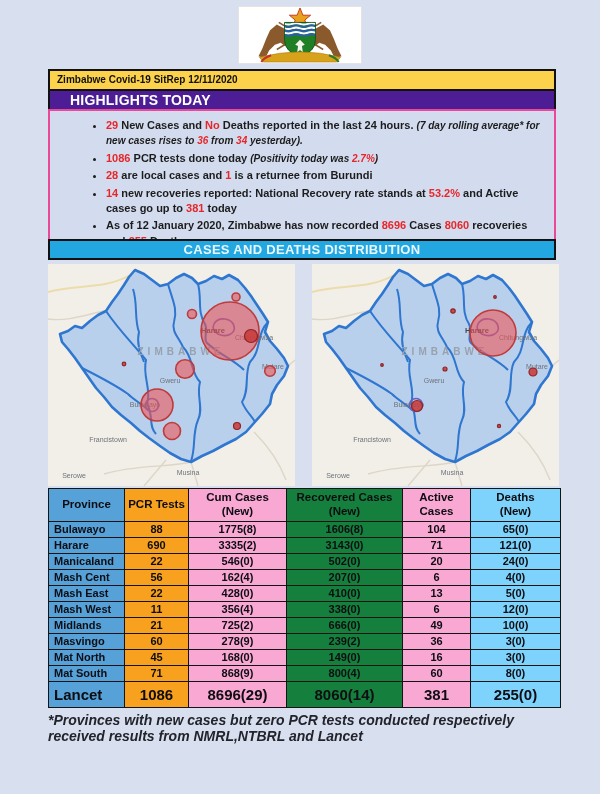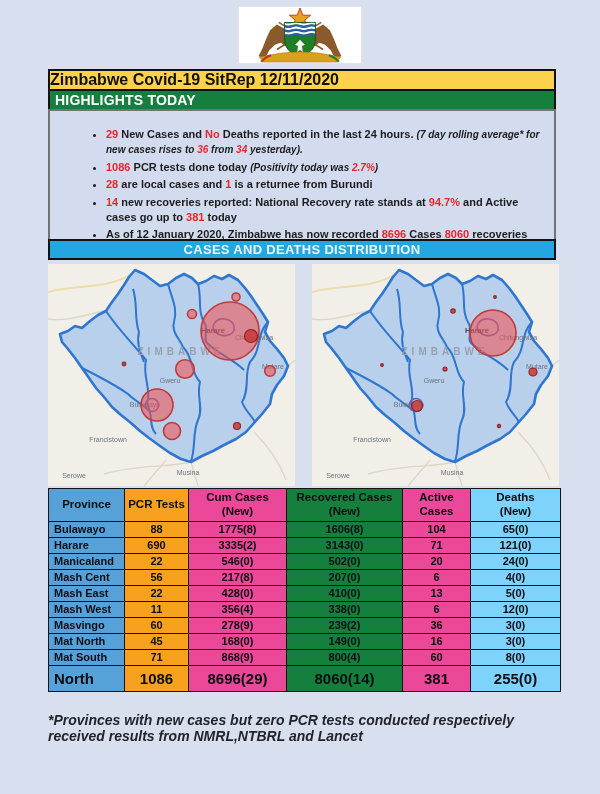--- a/index.html
+++ b/index.html
@@ -16,32 +16,33 @@
   .crest {
     position:absolute; left:238px; top:6px; width:124px; height:58px;
     background:#ffffff; border:1px solid #e3e3e3;
     display:flex; align-items:center; justify-content:center;
   }
 
   
   .title-bar {
     position:absolute; left:48px; top:69px; width:508px; height:22px;
     background:#fcd14b; border:2px solid #111;
-    color:#101010; font-weight:bold; font-size:16px; line-height:18px;
+    color:#101010; font-weight:bold; font-size:10px; line-height:18px;
+    padding-left:7px;
   }
   .hl-header {
     position:absolute; left:48px; top:89px; width:508px; height:22px;
-    background:#15803d; border:2px solid #111;
+    background:#4c1d95; border:2px solid #111;
     color:#ffffff; font-weight:bold; font-size:14px; line-height:18px;
-    padding-left:5px; letter-spacing:.2px;
+    padding-left:20px; letter-spacing:.2px;
   }
   .hl-body {
     position:absolute; left:48px; top:109px; width:508px; height:132px;
-    background:#d3dcee; border:2px solid #737373;
-    padding:16px 12px 0 42px;
+    background:#d3dcee; border:2px solid #ec4899;
+    padding:7px 12px 0 42px;
   }
   .hl-body ul { list-style:disc; padding-left:14px; }
   .hl-body li {
     font-size:11px; line-height:1.4; font-weight:bold; color:#1c1c1c;
     margin-bottom:2px;
   }
   .s-r  { color:#e8262a; }
   .s-d  { color:#1c1c1c; }
   .s-ri { color:#e8262a; font-style:italic; font-size:10px; }
   .s-di { color:#1c1c1c; font-style:italic; font-size:10px; }
@@ -76,21 +77,21 @@
   .stats th, .stats td {
     border:1.6px solid #141414; font-weight:bold; color:#0d0d12;
     text-align:center; vertical-align:middle; overflow:hidden;
   }
   .stats thead th { font-size:11.5px; line-height:1.2; padding:2px 0; }
   .stats tbody td { font-size:11px; height:15px; line-height:15px; }
   .stats tbody td:first-child { text-align:left; padding-left:5px; }
   .stats tr.total td { font-size:15px; height:25px; line-height:25px; }
   .col-blue    { background:#55a1d8; }
   .col-orange  { background:#f7a11f; }
-  .col-yellow  { background:#ec4899; }
+  .col-yellow  { background:#f9a8d4; }
   .col-green   { background:#15803d; }
   .col-orange2 { background:#7dd3fc; }
 
   .footnote {
     position:absolute; left:48px; top:712px; width:512px;
     font-size:14px; font-style:italic; font-weight:bold; color:#22232b;
   }
 </style>
 </head>
 <body>
@@ -153,21 +154,21 @@
   </div>
 
   <div class="hl-header">
     <span>HIGHLIGHTS TODAY</span>
   </div>
   <div class="hl-body">
     <ul>
         <li><span class="s-r">29</span><span class="s-d"> New Cases and </span><span class="s-r">No</span><span class="s-d"> Deaths reported in the last 24 hours. </span><span class="s-di">(7 day rolling average* for new cases rises to </span><span class="s-ri">36</span><span class="s-di"> from </span><span class="s-ri">34</span><span class="s-di"> yesterday).</span></li>
         <li><span class="s-r">1086</span><span class="s-d"> PCR tests done today </span><span class="s-di">(Positivity today was </span><span class="s-ri">2.7%</span><span class="s-di">)</span></li>
         <li><span class="s-r">28</span><span class="s-d"> are local cases and </span><span class="s-r">1</span><span class="s-d"> is a returnee from Burundi</span></li>
-        <li><span class="s-r">14</span><span class="s-d"> new recoveries reported: National Recovery rate stands at </span><span class="s-r">94.7%</span><span class="s-d"> and Active cases go up to </span><span class="s-r">381</span><span class="s-d"> today</span></li>
+        <li><span class="s-r">14</span><span class="s-d"> new recoveries reported: National Recovery rate stands at </span><span class="s-r">53.2%</span><span class="s-d"> and Active cases go up to </span><span class="s-r">381</span><span class="s-d"> today</span></li>
         <li><span class="s-d">As of 12 January 2020, Zimbabwe has now recorded </span><span class="s-r">8696</span><span class="s-d"> Cases </span><span class="s-r">8060</span><span class="s-d"> recoveries and </span><span class="s-r">255</span><span class="s-d"> Deaths.</span></li>
       </ul>
   </div>
 
   <div class="dist-header">
     <span>CASES AND DEATHS DISTRIBUTION</span>
   </div>
 
   <div class="maps-row">
     <div class="map">
@@ -278,21 +279,21 @@
           <td class="col-blue">Manicaland</td>
           <td class="col-orange">22</td>
           <td class="col-yellow">546(0)</td>
           <td class="col-green">502(0)</td>
           <td class="col-yellow">20</td>
           <td class="col-orange2">24(0)</td>
         </tr>
         <tr>
           <td class="col-blue">Mash Cent</td>
           <td class="col-orange">56</td>
-          <td class="col-yellow">217(8)</td>
+          <td class="col-yellow">162(4)</td>
           <td class="col-green">207(0)</td>
           <td class="col-yellow">6</td>
           <td class="col-orange2">4(0)</td>
         </tr>
         <tr>
           <td class="col-blue">Mash East</td>
           <td class="col-orange">22</td>
           <td class="col-yellow">428(0)</td>
           <td class="col-green">410(0)</td>
           <td class="col-yellow">13</td>
@@ -300,20 +301,28 @@
         </tr>
         <tr>
           <td class="col-blue">Mash West</td>
           <td class="col-orange">11</td>
           <td class="col-yellow">356(4)</td>
           <td class="col-green">338(0)</td>
           <td class="col-yellow">6</td>
           <td class="col-orange2">12(0)</td>
         </tr>
         <tr>
+          <td class="col-blue">Midlands</td>
+          <td class="col-orange">21</td>
+          <td class="col-yellow">725(2)</td>
+          <td class="col-green">666(0)</td>
+          <td class="col-yellow">49</td>
+          <td class="col-orange2">10(0)</td>
+        </tr>
+        <tr>
           <td class="col-blue">Masvingo</td>
           <td class="col-orange">60</td>
           <td class="col-yellow">278(9)</td>
           <td class="col-green">239(2)</td>
           <td class="col-yellow">36</td>
           <td class="col-orange2">3(0)</td>
         </tr>
         <tr>
           <td class="col-blue">Mat North</td>
           <td class="col-orange">45</td>
@@ -324,21 +333,21 @@
         </tr>
         <tr>
           <td class="col-blue">Mat South</td>
           <td class="col-orange">71</td>
           <td class="col-yellow">868(9)</td>
           <td class="col-green">800(4)</td>
           <td class="col-yellow">60</td>
           <td class="col-orange2">8(0)</td>
         </tr>
         <tr class="total">
-          <td class="col-blue">North</td>
+          <td class="col-blue">Lancet</td>
           <td class="col-orange">1086</td>
           <td class="col-yellow">8696(29)</td>
           <td class="col-green">8060(14)</td>
           <td class="col-yellow">381</td>
           <td class="col-orange2">255(0)</td>
         </tr>
       </tbody>
   </table>
 
   <div class="footnote">*Provinces  with new cases but zero  PCR tests conducted respectively received results from NMRL,NTBRL and Lancet</div>

